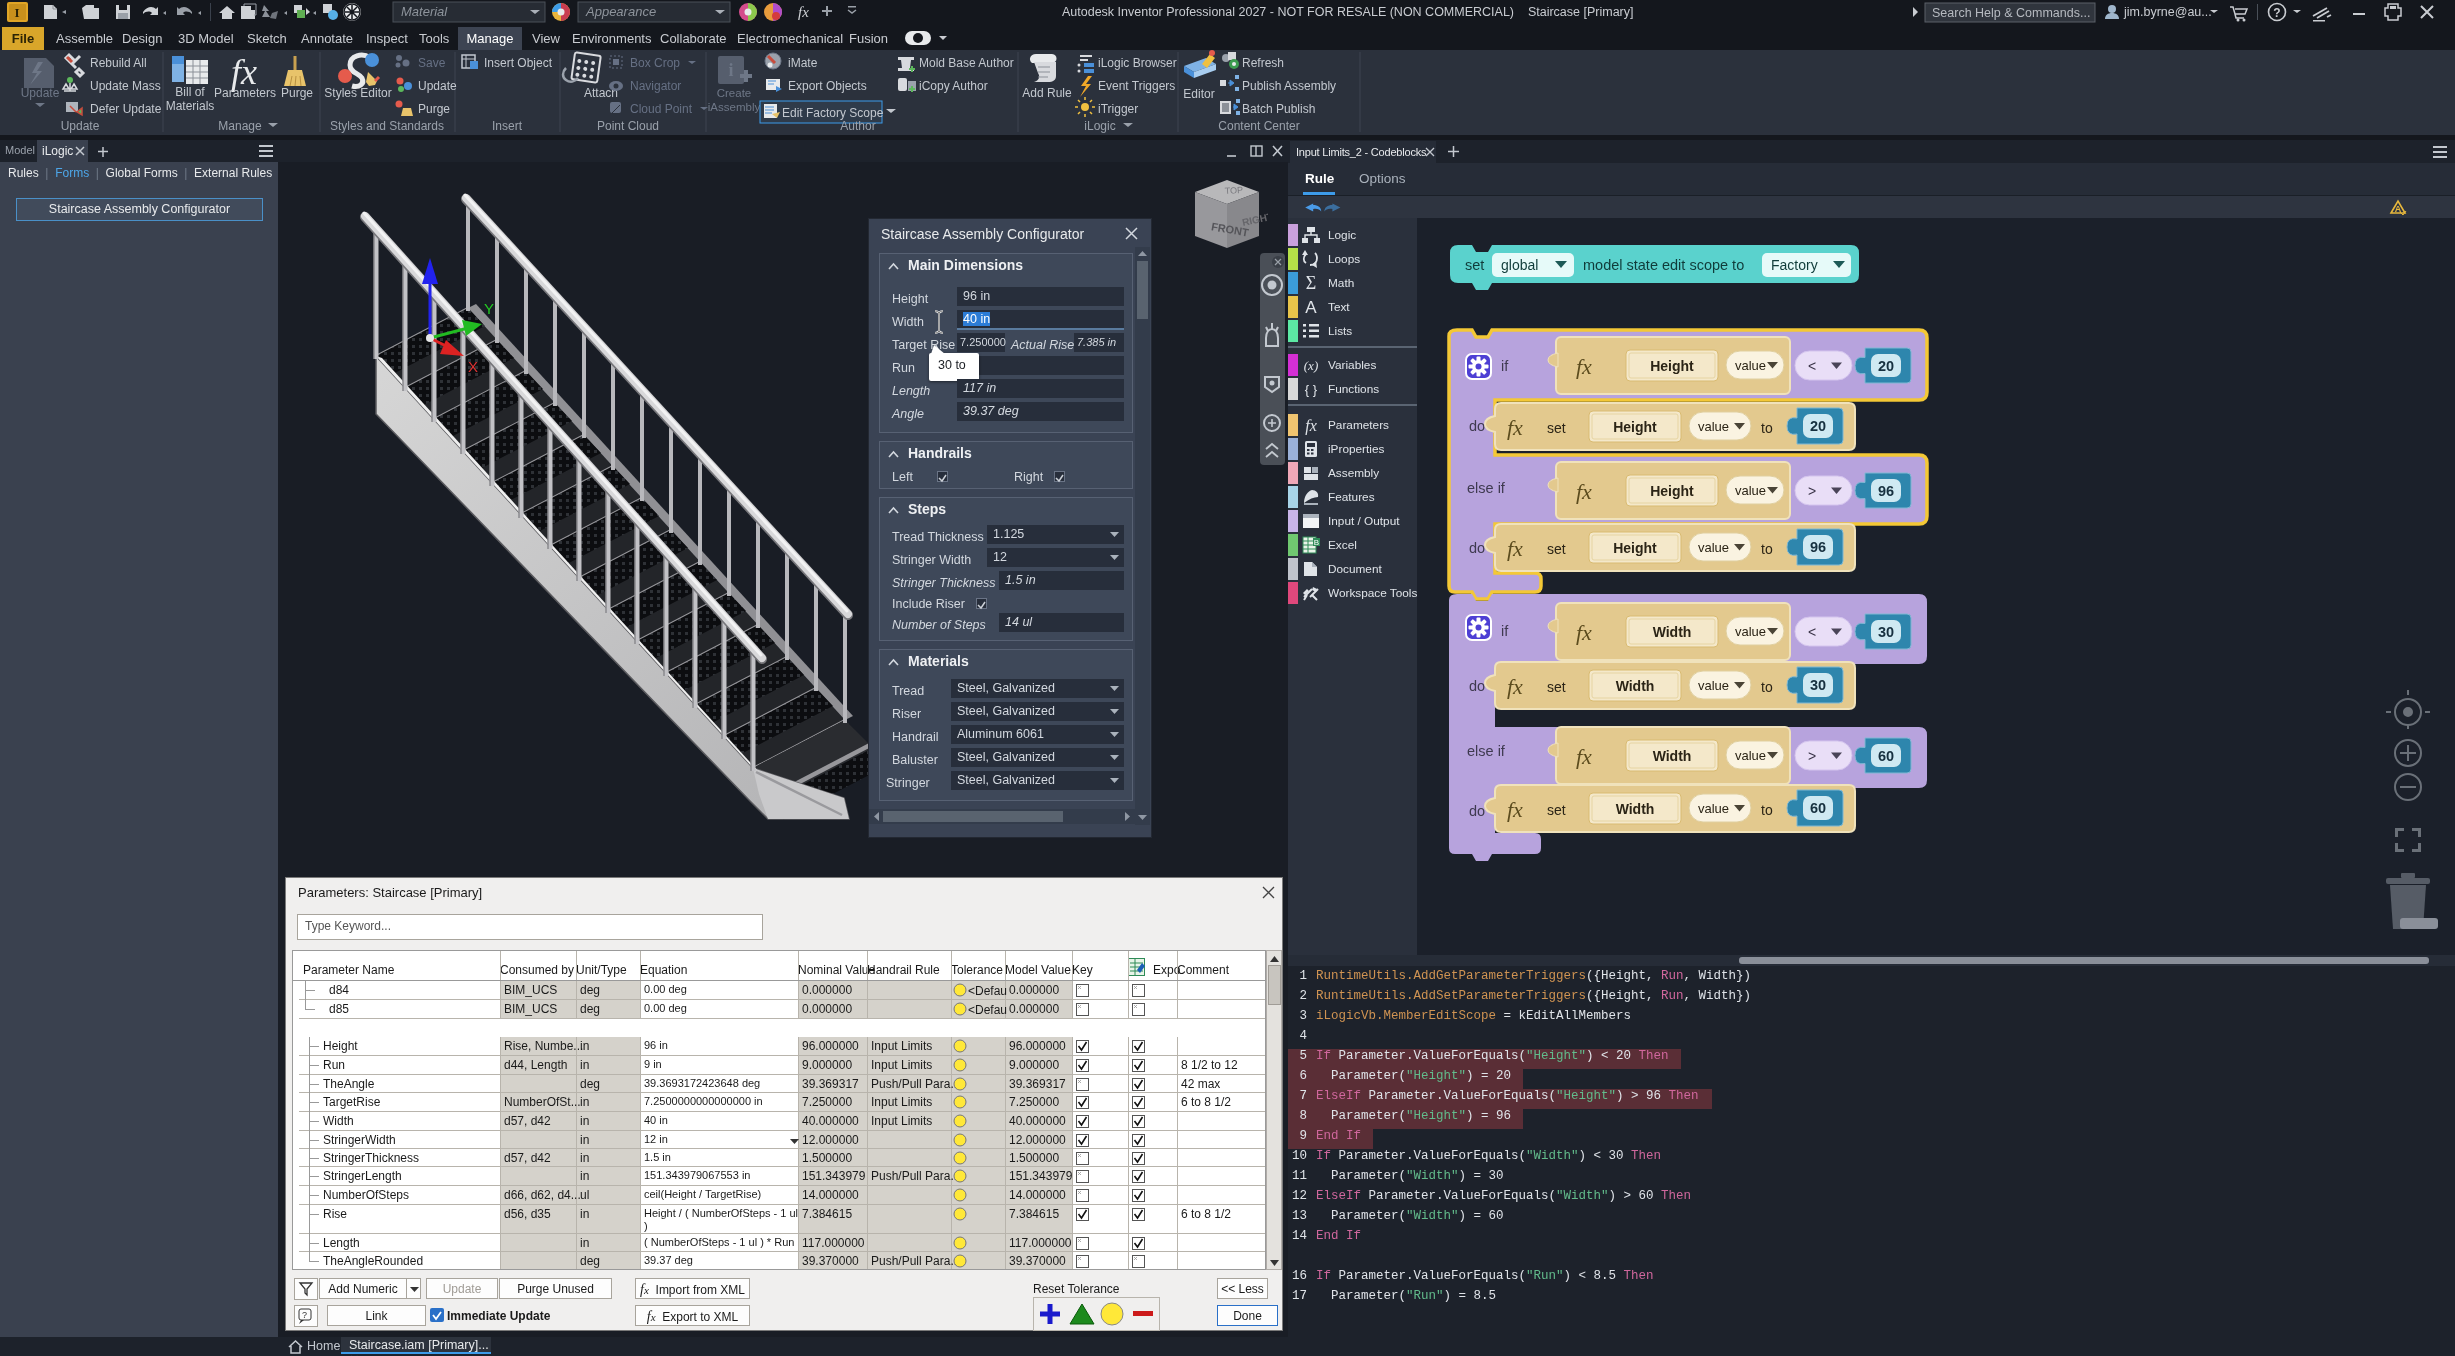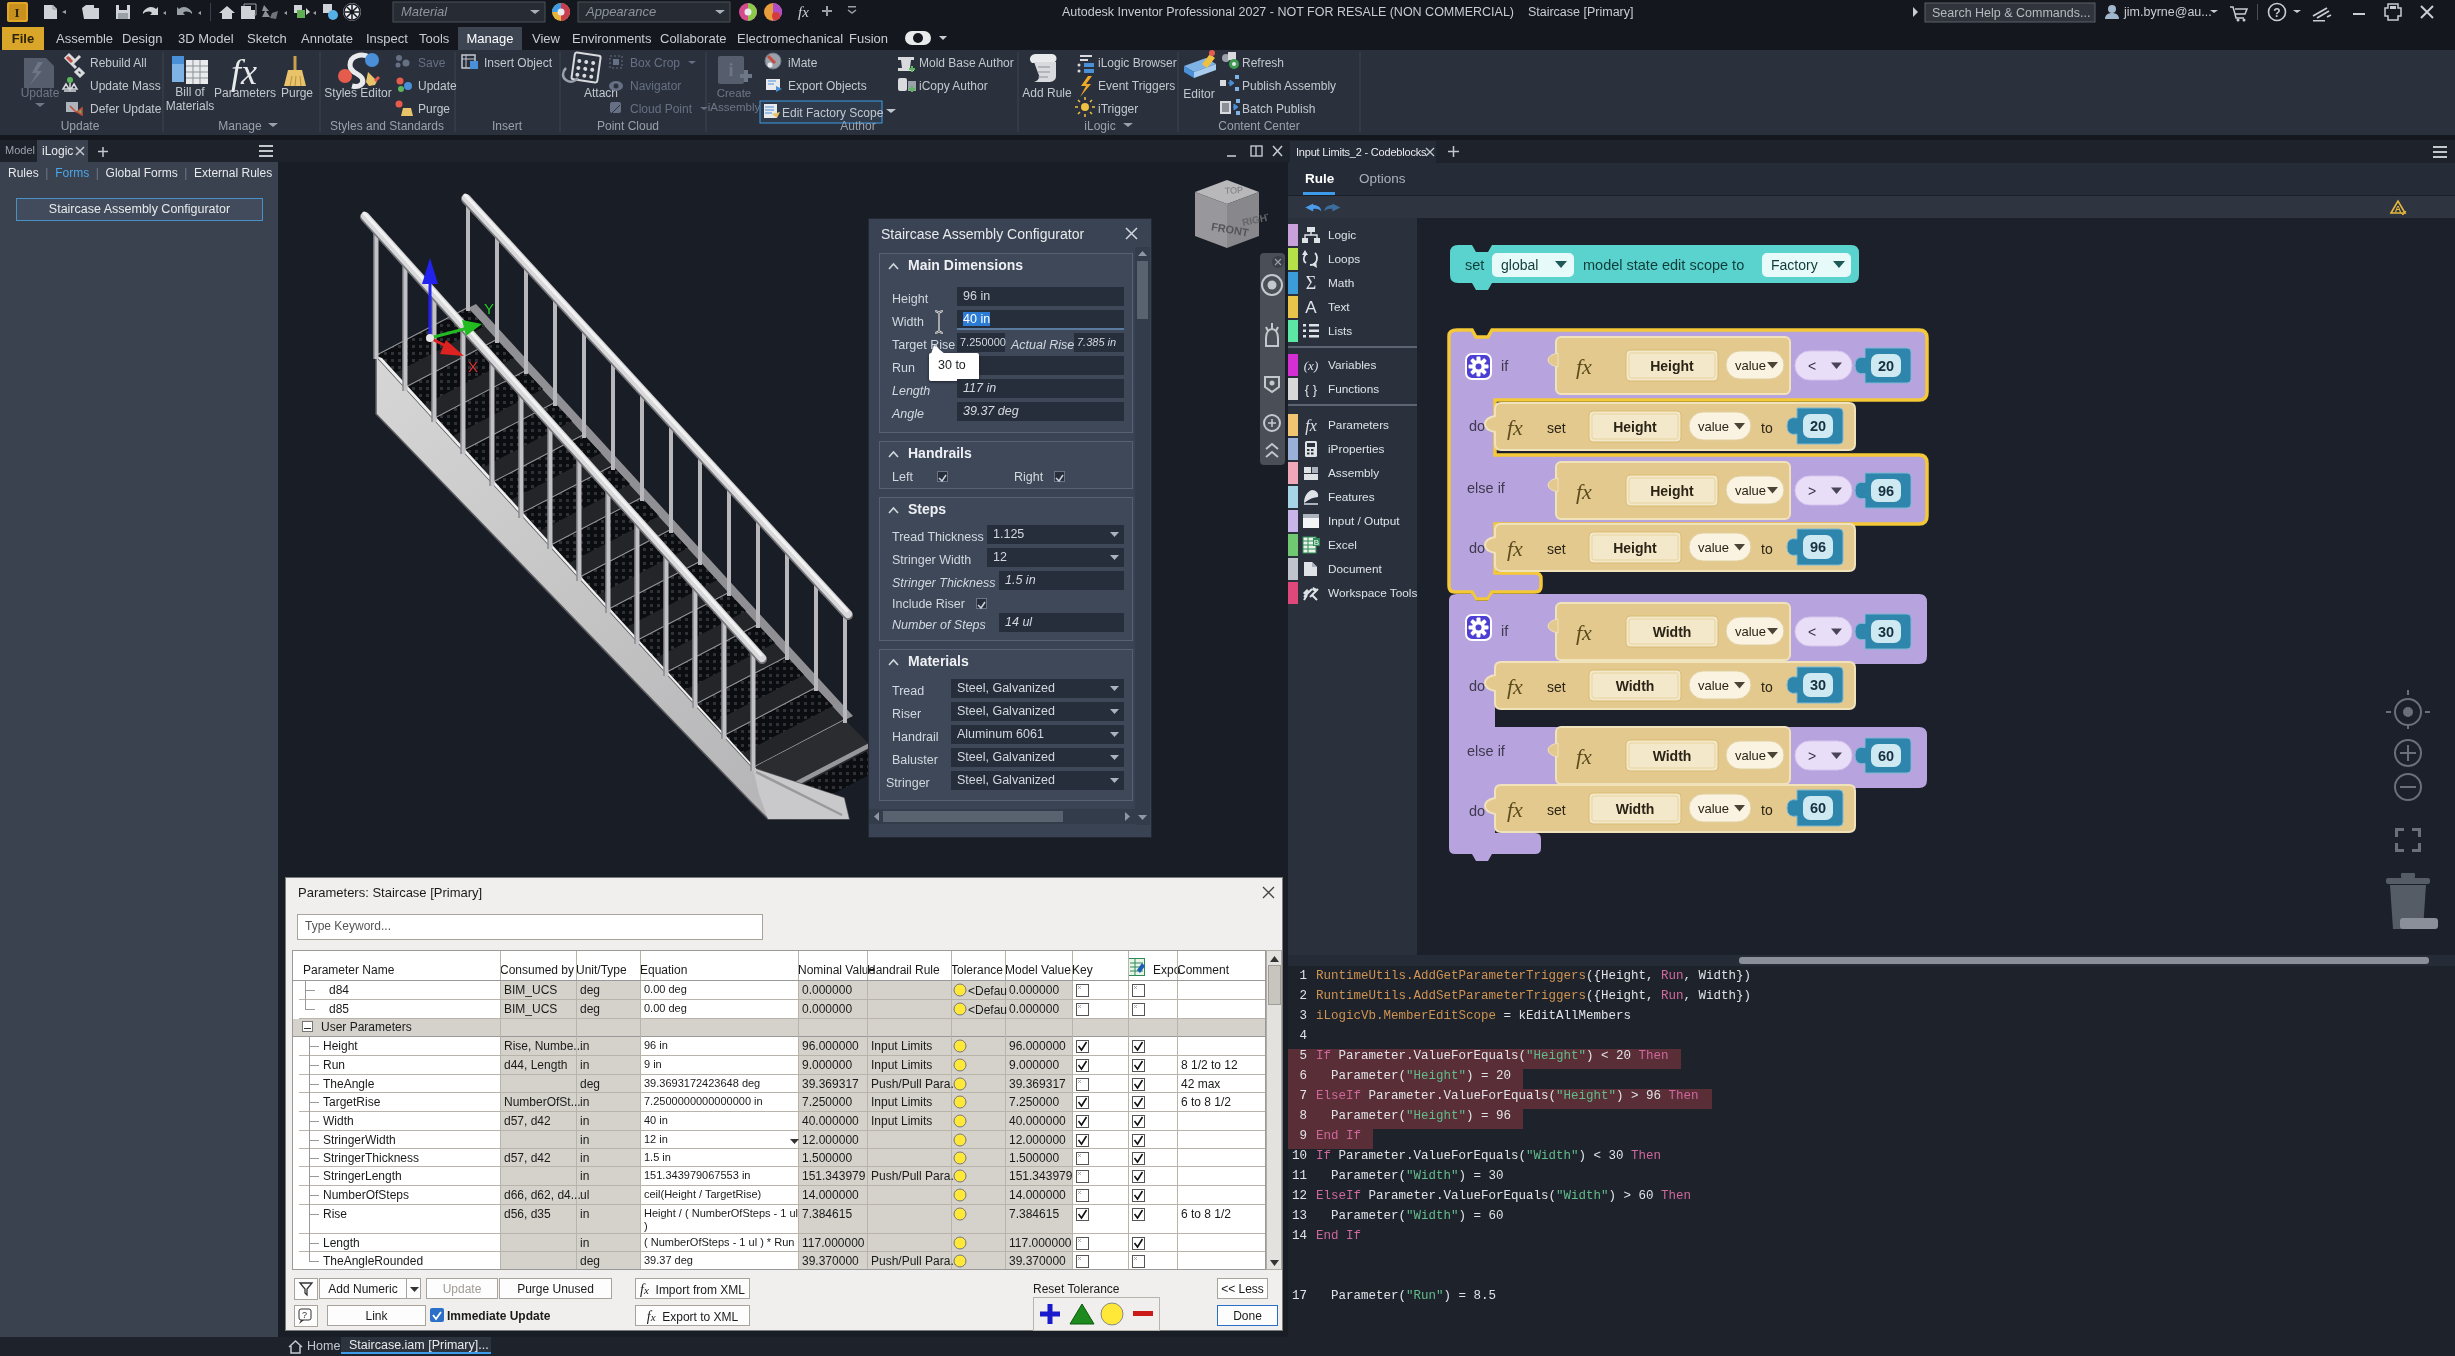--- a/index.html
+++ b/index.html
@@ -833,20 +833,21 @@
 <div class="codeline" style="top:83px"><div style="position:absolute;left:0;top:0;width:393px;height:20px;background:#5a2e36"></div><span class="ln">5</span><span class="ct"><span class="kw">If</span> Parameter.ValueForEquals(<span class="str">"Height"</span>) &lt; 20 <span class="kw">Then</span></span></div>
 <div class="codeline" style="top:103px"><div style="position:absolute;left:0;top:0;width:235px;height:20px;background:#5a2e36"></div><span class="ln">6</span><span class="ct">  Parameter(<span class="str">"Height"</span>) = 20</span></div>
 <div class="codeline" style="top:123px"><div style="position:absolute;left:0;top:0;width:424px;height:20px;background:#5a2e36"></div><span class="ln">7</span><span class="ct"><span class="kw">ElseIf</span> Parameter.ValueForEquals(<span class="str">"Height"</span>) &gt; 96 <span class="kw">Then</span></span></div>
 <div class="codeline" style="top:143px"><div style="position:absolute;left:0;top:0;width:235px;height:20px;background:#5a2e36"></div><span class="ln">8</span><span class="ct">  Parameter(<span class="str">"Height"</span>) = 96</span></div>
 <div class="codeline" style="top:163px"><div style="position:absolute;left:0;top:0;width:85px;height:20px;background:#5a2e36"></div><span class="ln">9</span><span class="ct"><span class="kw">End If</span></span></div>
 <div class="codeline" style="top:183px"><span class="ln">10</span><span class="ct"><span class="kw">If</span> Parameter.ValueForEquals(<span class="str">"Width"</span>) &lt; 30 <span class="kw">Then</span></span></div>
 <div class="codeline" style="top:203px"><span class="ln">11</span><span class="ct">  Parameter(<span class="str">"Width"</span>) = 30</span></div>
 <div class="codeline" style="top:223px"><span class="ln">12</span><span class="ct"><span class="kw">ElseIf</span> Parameter.ValueForEquals(<span class="str">"Width"</span>) &gt; 60 <span class="kw">Then</span></span></div>
 <div class="codeline" style="top:243px"><span class="ln">13</span><span class="ct">  Parameter(<span class="str">"Width"</span>) = 60</span></div>
 <div class="codeline" style="top:263px"><span class="ln">14</span><span class="ct"><span class="kw">End If</span></span></div>
+<div class="codeline" style="top:303px"><span class="ln">16</span><span class="ct"><span class="kw">If</span> Parameter.ValueForEquals(<span class="str">"Run"</span>) &lt; 8.5 <span class="kw">Then</span></span></div>
 <div class="codeline" style="top:323px"><span class="ln">17</span><span class="ct">  Parameter(<span class="str">"Run"</span>) = 8.5</span></div>
       </div>
 
   </div>
   <div class="abs" id="configurator" style="left:868px;top:218px;width:284px;height:620px;background:#3a4354;border:1px solid #232832;color:#d3d8df;font-size:12.5px">
     <div class="abs" style="left:12px;top:7px;font-size:14px;color:#e8eaec">Staircase Assembly Configurator</div>
     <svg class="abs" style="left:256px;top:8px" width="13" height="13" viewBox="0 0 13 13">
         <path d="M1 1l11 11M12 1L1 12" stroke="#d3d8df" stroke-width="1.5"></path>
       </svg>
 
@@ -1090,37 +1091,20 @@
               <path d="M2 2l3 3M5 2L2 5" stroke="#999" stroke-width="0.8" fill="none"></path>
             </svg>
           </div>
 <div class="abs" style="left:835px;top:0">
             <svg width="13" height="13" style="position:absolute;left:4px;top:3px">
               <rect x="0.5" y="0.5" width="12" height="12" fill="#fff" stroke="#555"></rect>
               <path d="M2 2l3 3M5 2L2 5" stroke="#999" stroke-width="0.8" fill="none"></path>
             </svg>
           </div>
 </div>
-<div class="abs" style="left:0;top:68px;width:974px;height:18px">
-<div class="abs" style="left:0;top:0;width:974px;height:18px;background:#d5d2cb;border-bottom:1px solid #999"></div>
-<div class="abs" style="left:9px;top:2px;width:11px;height:11px;background:#fff;border:1px solid #777"><svg width="9" height="9">
-              <path d="M1 4.5h7" stroke="#333"></path>
-            </svg></div>
-<div class="abs" style="left:28px;top:1px">User Parameters</div>
-<div class="abs" style="left:207px;top:0;width:1px;height:18px;background:#b8b4ac"></div>
-<div class="abs" style="left:283px;top:0;width:1px;height:18px;background:#b8b4ac"></div>
-<div class="abs" style="left:347px;top:0;width:1px;height:18px;background:#b8b4ac"></div>
-<div class="abs" style="left:505px;top:0;width:1px;height:18px;background:#b8b4ac"></div>
-<div class="abs" style="left:574px;top:0;width:1px;height:18px;background:#b8b4ac"></div>
-<div class="abs" style="left:658px;top:0;width:1px;height:18px;background:#b8b4ac"></div>
-<div class="abs" style="left:712px;top:0;width:1px;height:18px;background:#b8b4ac"></div>
-<div class="abs" style="left:779px;top:0;width:1px;height:18px;background:#b8b4ac"></div>
-<div class="abs" style="left:835px;top:0;width:1px;height:18px;background:#b8b4ac"></div>
-<div class="abs" style="left:884px;top:0;width:1px;height:18px;background:#b8b4ac"></div>
-</div>
 <div class="abs" style="left:0;top:86px;width:974px;height:19px">
 <div class="abs" style="left:6px;top:0;width:201px;height:19px;background:#ffffff;border-bottom:1px solid #b8b4ac"></div>
 <div class="abs" style="left:207px;top:0;width:76px;height:19px;background:#d5d2cb;border-bottom:1px solid #b8b4ac"></div>
 <div class="abs" style="left:283px;top:0;width:64px;height:19px;background:#d5d2cb;border-bottom:1px solid #b8b4ac"></div>
 <div class="abs" style="left:347px;top:0;width:158px;height:19px;background:#ffffff;border-bottom:1px solid #b8b4ac"></div>
 <div class="abs" style="left:505px;top:0;width:69px;height:19px;background:#d5d2cb;border-bottom:1px solid #b8b4ac"></div>
 <div class="abs" style="left:574px;top:0;width:84px;height:19px;background:#d5d2cb;border-bottom:1px solid #b8b4ac"></div>
 <div class="abs" style="left:658px;top:0;width:54px;height:19px;background:#d5d2cb;border-bottom:1px solid #b8b4ac"></div>
 <div class="abs" style="left:712px;top:0;width:67px;height:19px;background:#d5d2cb;border-bottom:1px solid #b8b4ac"></div>
 <div class="abs" style="left:779px;top:0;width:56px;height:19px;background:#ffffff;border-bottom:1px solid #b8b4ac"></div>

